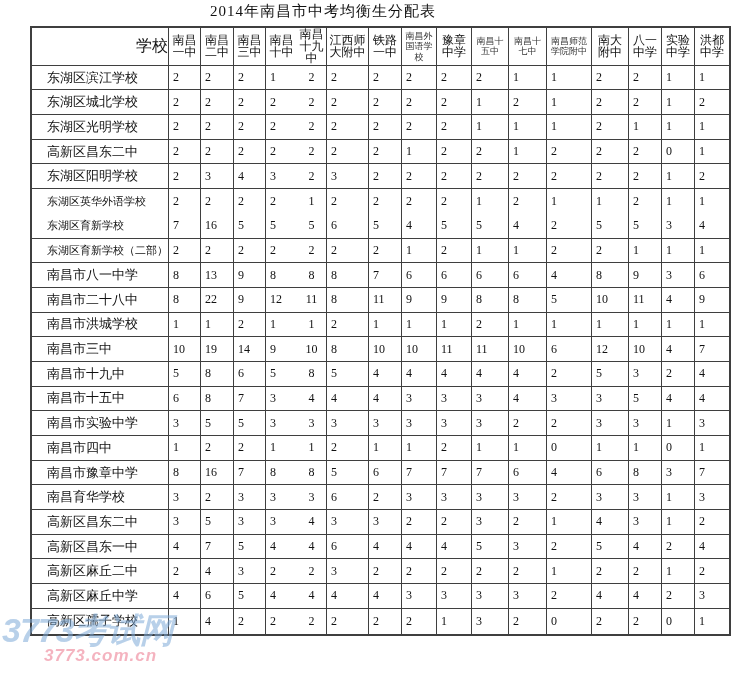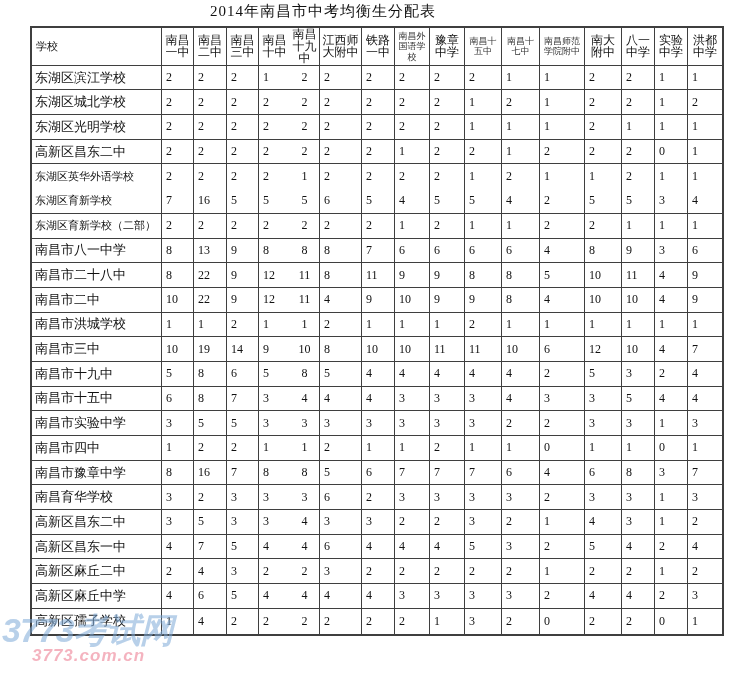--- a/index.html
+++ b/index.html
@@ -28,24 +28,24 @@
   th:last-child,td:last-child{border-right:none;}
   tbody tr:last-child td{border-bottom:none;}
   thead tr{height:36px;}
   tbody tr{height:24.7px;}
   th.colhead{
     font-size:12px;line-height:1.02;text-align:center;
     white-space:pre-line;
   }
   th.small{font-size:9px;line-height:1.15;color:#333;}
   th.corner{
-    text-align:left;padding-left:4px;font-size:11px;
+    text-align:right;padding-left:4px;font-size:16px;
   }
   td.school{
-    font-size:13px;padding-left:3px;white-space:nowrap;
+    font-size:13px;padding-left:15px;white-space:nowrap;
   }
   td.school.small-label{font-size:11px;margin-top:16px;}
   td.num{font-size:12px;text-align:left;padding-left:4px;}
   td.center{text-align:center;padding-left:0;}
   .no-r{border-right:none !important;}
   tr.no-b td{border-bottom:none !important;}
   .wm1{
     position:absolute;left:2px;top:608px;
     font-size:34px;font-weight:bold;font-style:italic;
     letter-spacing:-1px;opacity:0.55;pointer-events:none;
@@ -195,20 +195,39 @@
           <td class="num">1</td>
           <td class="num">2</td>
           <td class="num">2</td>
           <td class="num">1</td>
           <td class="num">2</td>
           <td class="num">2</td>
           <td class="num">2</td>
           <td class="num">0</td>
           <td class="num">1</td>
         </tr>
+        <tr>
+          <td class="school">东湖区阳明学校</td>
+          <td class="num">2</td>
+          <td class="num">3</td>
+          <td class="num">4</td>
+          <td class="num no-r">3</td>
+          <td class="num center">2</td>
+          <td class="num">3</td>
+          <td class="num">2</td>
+          <td class="num">2</td>
+          <td class="num">2</td>
+          <td class="num">2</td>
+          <td class="num">2</td>
+          <td class="num">2</td>
+          <td class="num">2</td>
+          <td class="num">2</td>
+          <td class="num">1</td>
+          <td class="num">2</td>
+        </tr>
         <tr class="no-b">
           <td class="school small-label">东湖区英华外语学校</td>
           <td class="num">2</td>
           <td class="num">2</td>
           <td class="num">2</td>
           <td class="num no-r">2</td>
           <td class="num center">1</td>
           <td class="num">2</td>
           <td class="num">2</td>
           <td class="num">2</td>
@@ -287,39 +306,20 @@
           <td class="num center">11</td>
           <td class="num">8</td>
           <td class="num">11</td>
           <td class="num">9</td>
           <td class="num">9</td>
           <td class="num">8</td>
           <td class="num">8</td>
           <td class="num">5</td>
           <td class="num">10</td>
           <td class="num">11</td>
-          <td class="num">4</td>
-          <td class="num">9</td>
-        </tr>
-        <tr>
-          <td class="school">南昌市二中</td>
-          <td class="num">10</td>
-          <td class="num">22</td>
-          <td class="num">9</td>
-          <td class="num no-r">12</td>
-          <td class="num center">11</td>
-          <td class="num">4</td>
-          <td class="num">9</td>
-          <td class="num">10</td>
-          <td class="num">9</td>
-          <td class="num">9</td>
-          <td class="num">8</td>
-          <td class="num">4</td>
-          <td class="num">10</td>
-          <td class="num">10</td>
           <td class="num">4</td>
           <td class="num">9</td>
         </tr>
         <tr>
           <td class="school">南昌市洪城学校</td>
           <td class="num">1</td>
           <td class="num">1</td>
           <td class="num">2</td>
           <td class="num no-r">1</td>
           <td class="num center">1</td>
@@ -561,13 +561,13 @@
           <td class="num">2</td>
           <td class="num">2</td>
           <td class="num">0</td>
           <td class="num">1</td>
         </tr>
       </tbody>
   </table>
 </div>
 
 <div class="wm1" style="color: rgb(127, 171, 216);">3773考试网</div>
-<div class="wm2" style="color: rgb(238, 130, 150);">3773.com.cn</div>
+<div class="wm2" style="color: rgb(238, 130, 150); margin-left: 12px;">3773.com.cn</div>
 
 </body></html>

